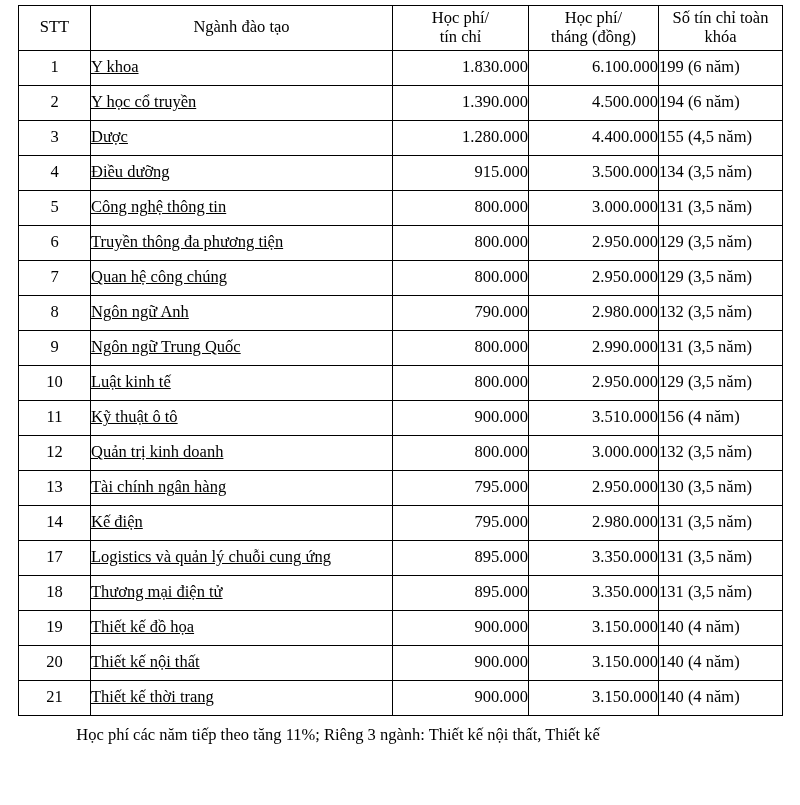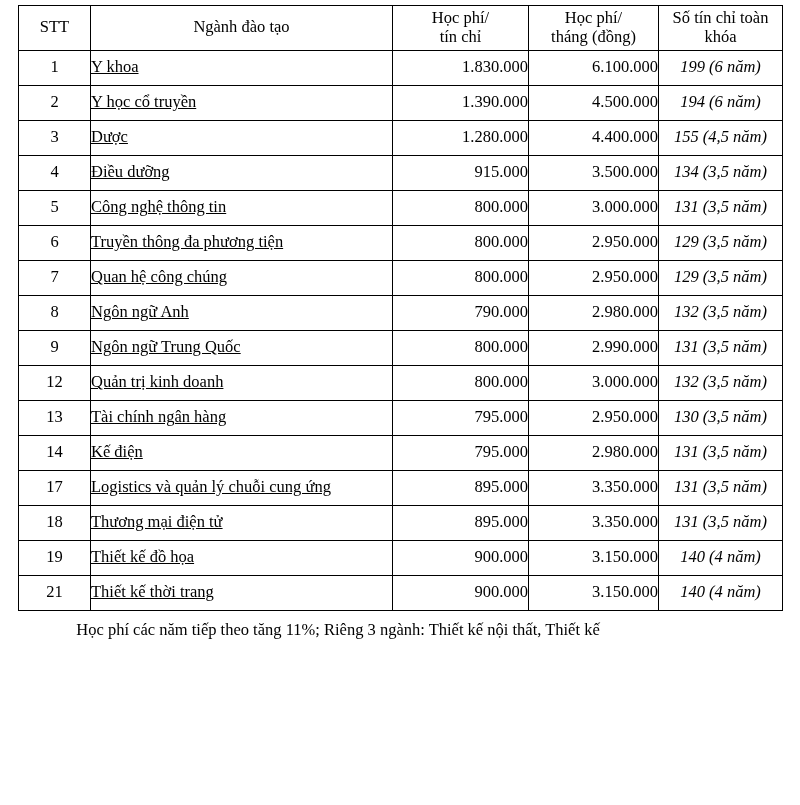--- a/index.html
+++ b/index.html
@@ -52,22 +52,21 @@
   td.c-major {
     text-align: left;
     padding-left: 16px;
     text-decoration: underline;
   }
   td.c-credit, td.c-month {
     text-align: right;
     padding-right: 12px;
   }
   td.c-total {
-    text-align: center;
-    font-style: italic;
+    text-align: left;
   }
   .th-line { display: block; }
   .note {
     margin-top: 8px;
     font-size: 16.5px;
     line-height: 1.35;
     text-align: center;
     padding: 0 10px;
   }
   .note .l1 { display: block; }
@@ -165,20 +164,34 @@
         <td class="c-total">132 (3,5 năm)</td>
       </tr>
       <tr>
         <td class="c-stt">9</td>
         <td class="c-major">Ngôn ngữ Trung Quốc</td>
         <td class="c-credit">800.000</td>
         <td class="c-month">2.990.000</td>
         <td class="c-total">131 (3,5 năm)</td>
       </tr>
       <tr>
+        <td class="c-stt">10</td>
+        <td class="c-major">Luật kinh tế</td>
+        <td class="c-credit">800.000</td>
+        <td class="c-month">2.950.000</td>
+        <td class="c-total">129 (3,5 năm)</td>
+      </tr>
+      <tr>
+        <td class="c-stt">11</td>
+        <td class="c-major">Kỹ thuật ô tô</td>
+        <td class="c-credit">900.000</td>
+        <td class="c-month">3.510.000</td>
+        <td class="c-total">156 (4 năm)</td>
+      </tr>
+      <tr>
         <td class="c-stt">12</td>
         <td class="c-major">Quản trị kinh doanh</td>
         <td class="c-credit">800.000</td>
         <td class="c-month">3.000.000</td>
         <td class="c-total">132 (3,5 năm)</td>
       </tr>
       <tr>
         <td class="c-stt">13</td>
         <td class="c-major">Tài chính ngân hàng</td>
         <td class="c-credit">795.000</td>
@@ -207,20 +220,27 @@
         <td class="c-total">131 (3,5 năm)</td>
       </tr>
       <tr>
         <td class="c-stt">19</td>
         <td class="c-major">Thiết kế đồ họa</td>
         <td class="c-credit">900.000</td>
         <td class="c-month">3.150.000</td>
         <td class="c-total">140 (4 năm)</td>
       </tr>
       <tr>
+        <td class="c-stt">20</td>
+        <td class="c-major">Thiết kế nội thất</td>
+        <td class="c-credit">900.000</td>
+        <td class="c-month">3.150.000</td>
+        <td class="c-total">140 (4 năm)</td>
+      </tr>
+      <tr>
         <td class="c-stt">21</td>
         <td class="c-major">Thiết kế thời trang</td>
         <td class="c-credit">900.000</td>
         <td class="c-month">3.150.000</td>
         <td class="c-total">140 (4 năm)</td>
       </tr>
     </tbody>
   </table>
 
   <div class="note">

